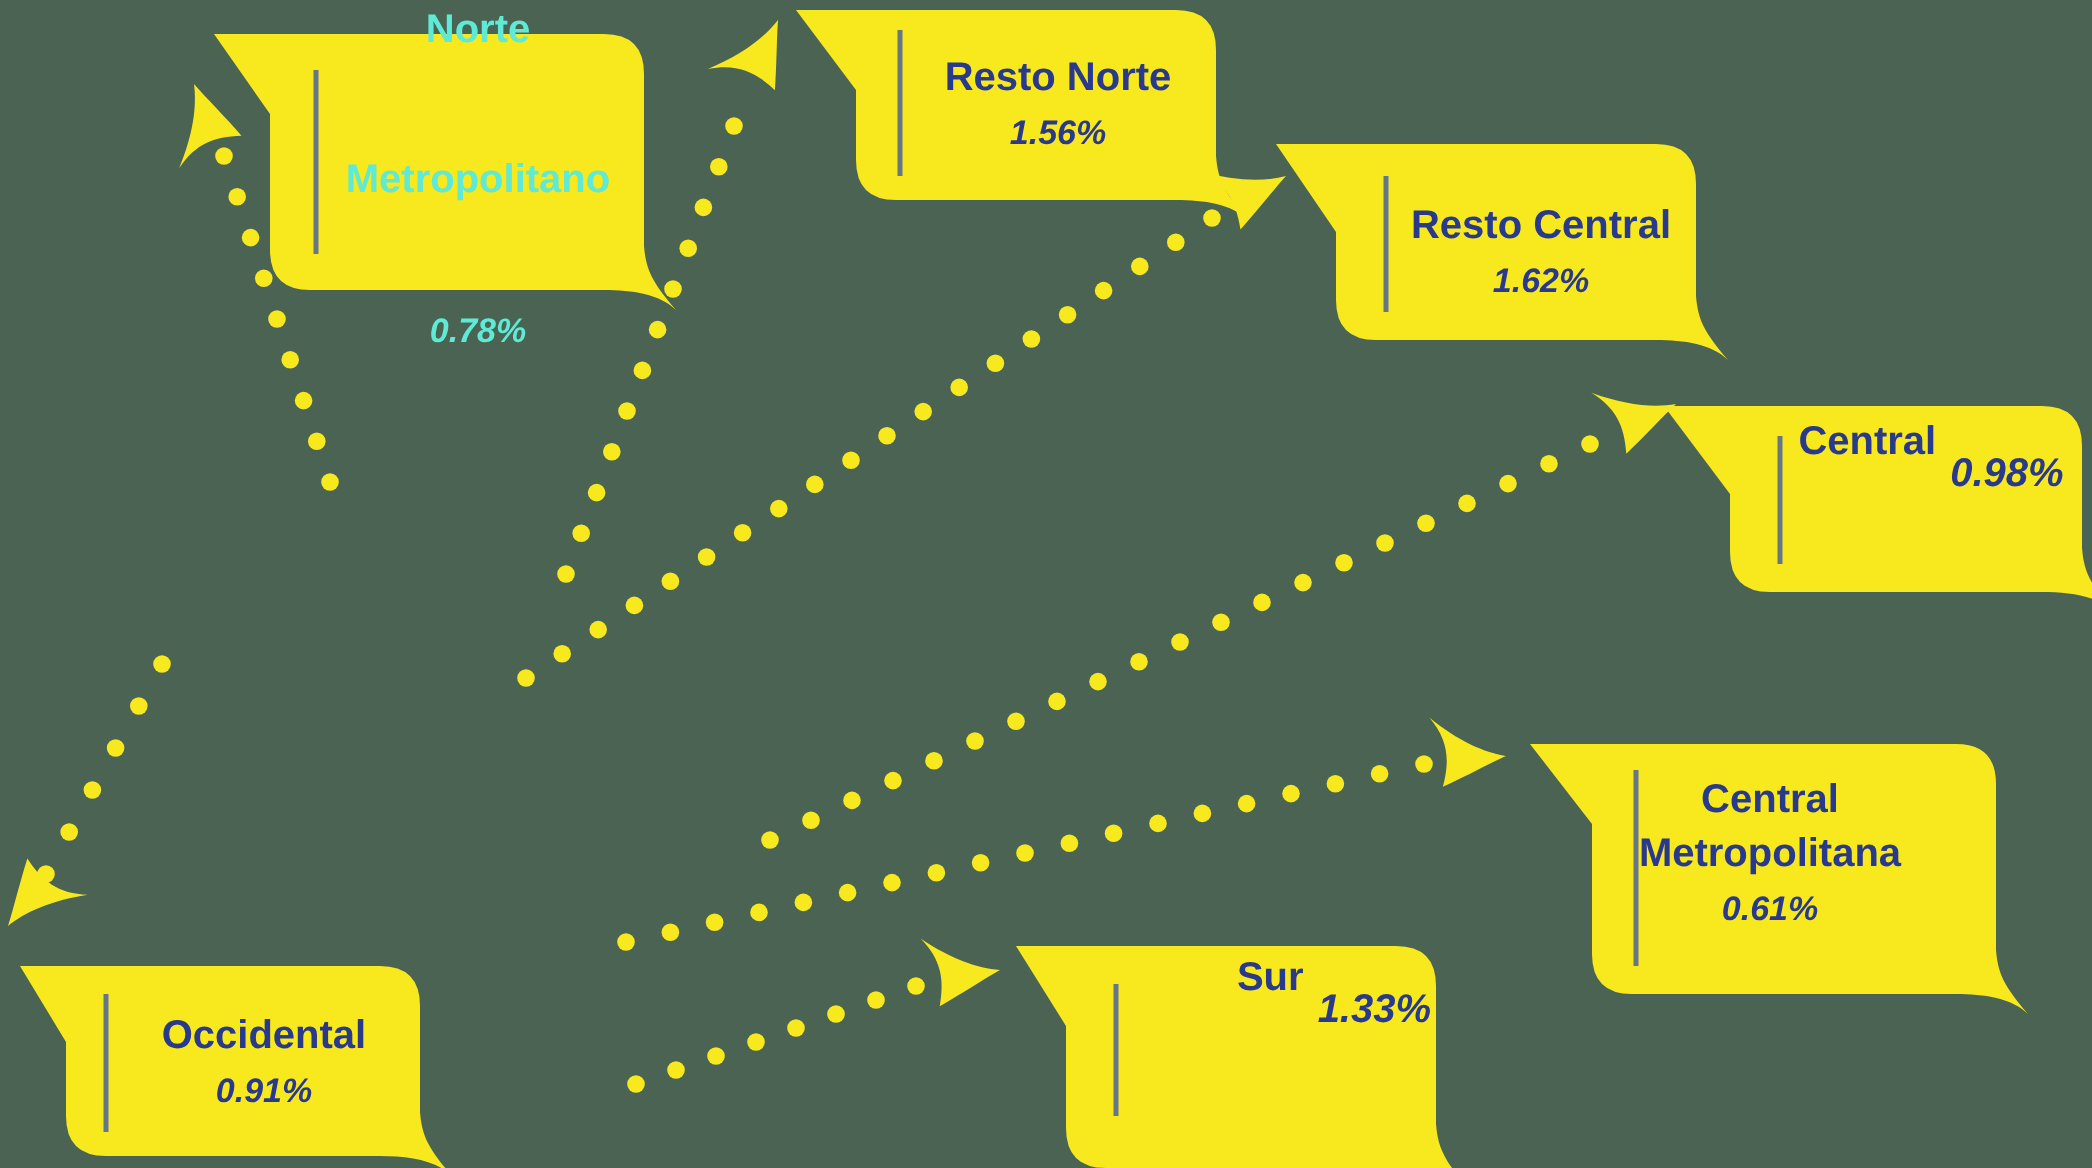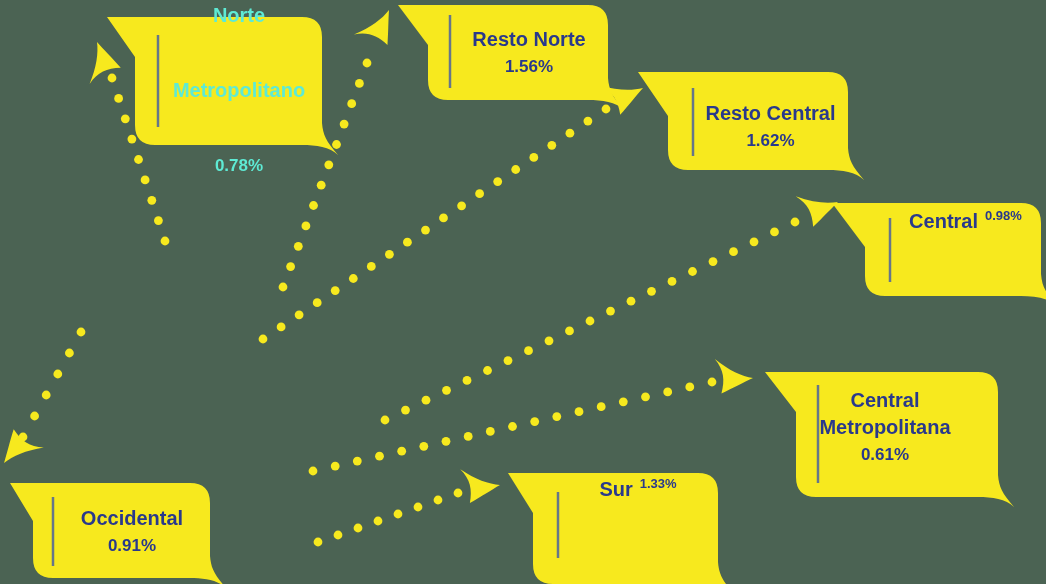--- a/index.html
+++ b/index.html
@@ -7,23 +7,23 @@
     position:relative;width:1046px;height:584px;background:#4B6353;
     overflow:hidden;font-family:"Liberation Sans",sans-serif;
   }
   #diagram{position:absolute;left:0;top:0;}
   .callout-text{
     position:absolute;display:flex;flex-direction:column;
     justify-content:center;text-align:center;color:#29398C;font-weight:700;
     pointer-events:none;
   }
   .callout-text .line{font-size:20px;line-height:1.35;white-space:nowrap;}
-  .callout-text .value{font-size:17px;line-height:1.3;margin-top:3px;font-weight:700;white-space:nowrap;}
+  .callout-text .value{font-size:17px;line-height:1.3;margin-top:3px;font-weight:700;white-space:nowrap;font-style:italic;}
   .callout-text.inline{flex-direction:row;gap:7px;}
-  .callout-text.inline .value{font-size:13px;margin-top:0;}
+  .callout-text.inline .value{font-size:20px;margin-top:16px;}
 </style>
 </head>
 <body>
 
 <div id="canvas">
   <svg id="diagram" width="1046" height="584" viewBox="0 0 1046 584">
       <path d="M107 17 H302 Q322 17 322 37 V123 C323 135 326 141 338 155 C330 147 316 145 302 145 H155 Q135 145 135 125 V57 Z" fill="#F7E91E"></path>
       <line x1="158" y1="35" x2="158" y2="127" stroke="#66768A" stroke-width="2.5"></line>
       <path d="M398 5 H588 Q608 5 608 25 V78 C609 90 612 96 624 110 C616 102 602 100 588 100 H448 Q428 100 428 80 V45 Z" fill="#F7E91E"></path>
       <line x1="450" y1="15" x2="450" y2="88" stroke="#66768A" stroke-width="2.5"></line>
@@ -175,21 +175,21 @@
     <span class="line">Central</span>
     <span class="value">0.98%</span>
   </div>
 
   <div class="callout-text" style="left: 797px; top: 368px; width: 176px; height: 118px; color: rgb(41, 57, 140);">
     <span class="line">Central</span>
     <span class="line">Metropolitana</span>
     <span class="value">0.61%</span>
   </div>
 
-  <div class="callout-text inline" style="left: 560px; top: 476px; width: 156px; height: 104px; color: rgb(41, 57, 140);">
+  <div class="callout-text inline" style="left: 560px; top: 476px; width: 156px; height: 104px; color: rgb(41, 57, 140); padding-left: 29px;">
     <span class="line">Sur</span>
     <span class="value">1.33%</span>
   </div>
 
   <div class="callout-text" style="left: 56px; top: 488px; width: 152px; height: 86px; color: rgb(41, 57, 140);">
     <span class="line">Occidental</span>
     <span class="value">0.91%</span>
   </div>
 </div>
 

